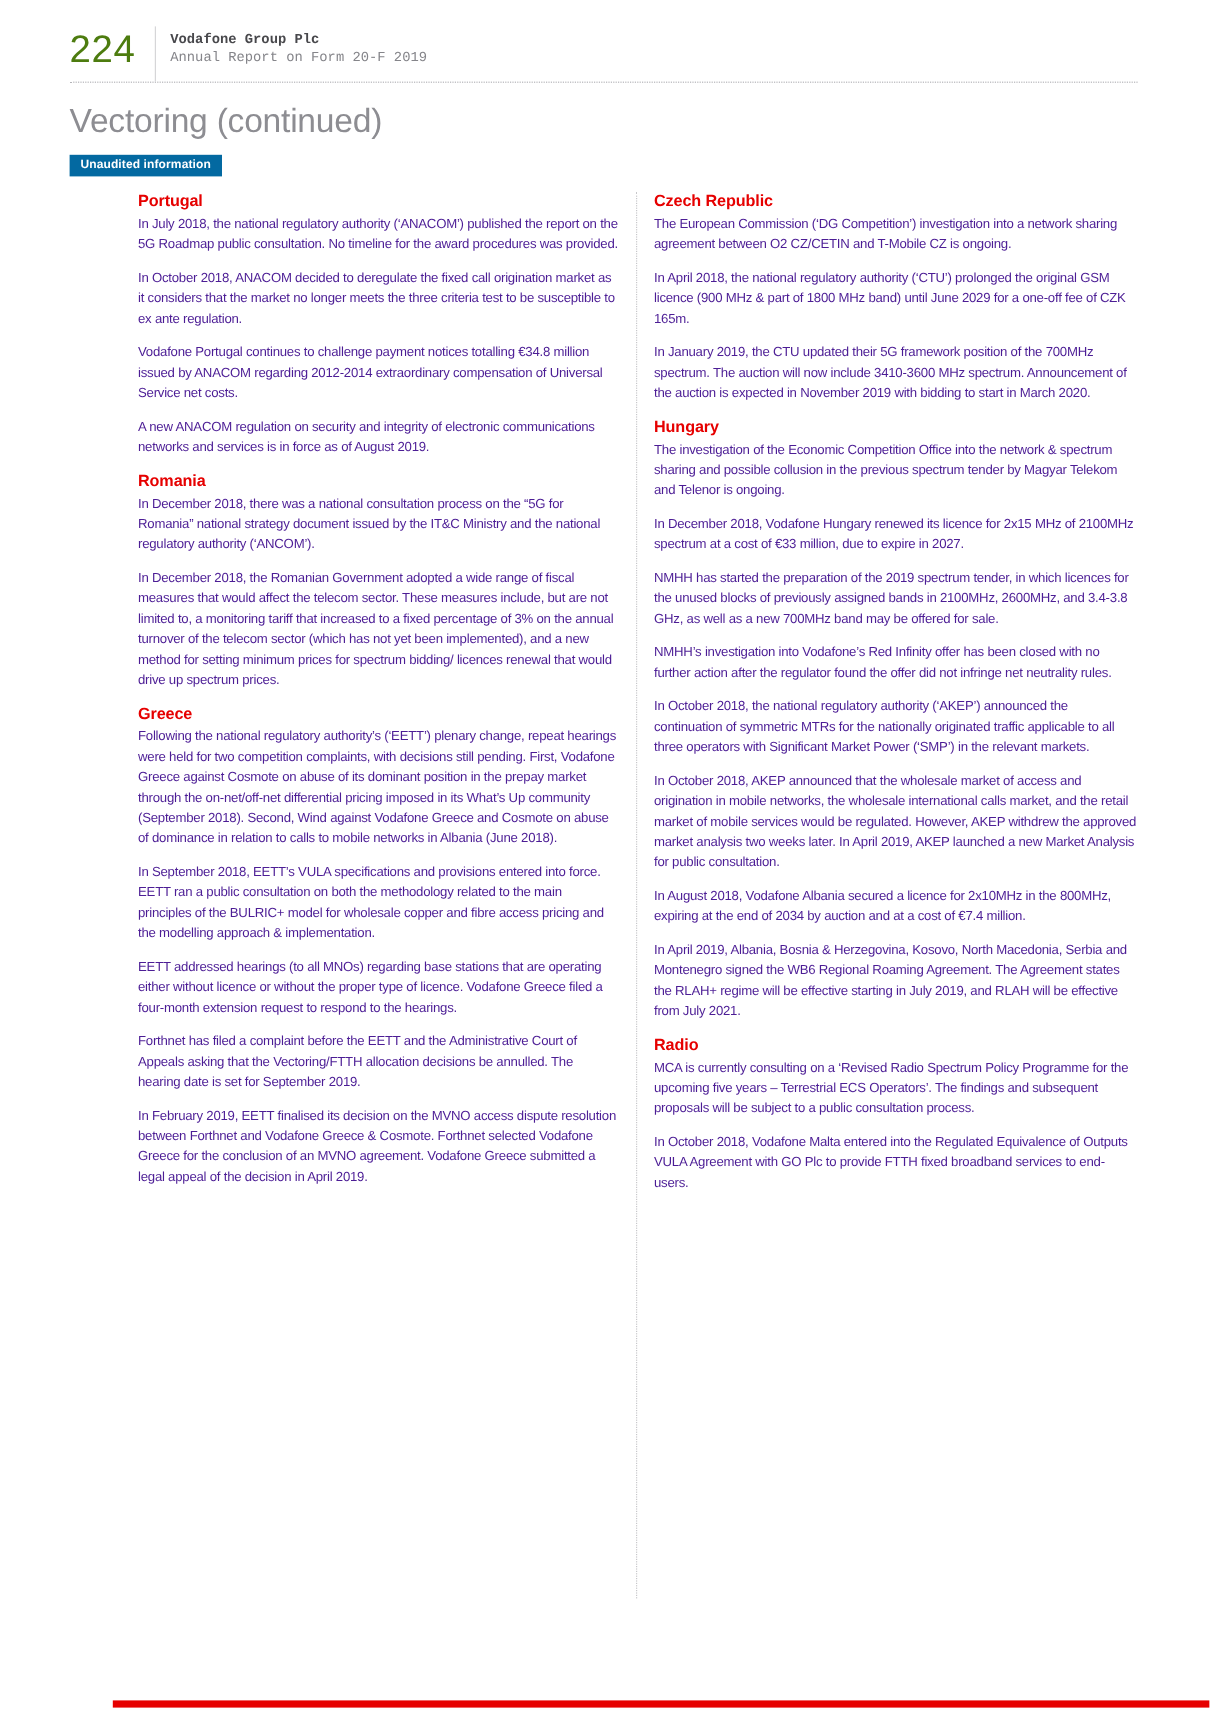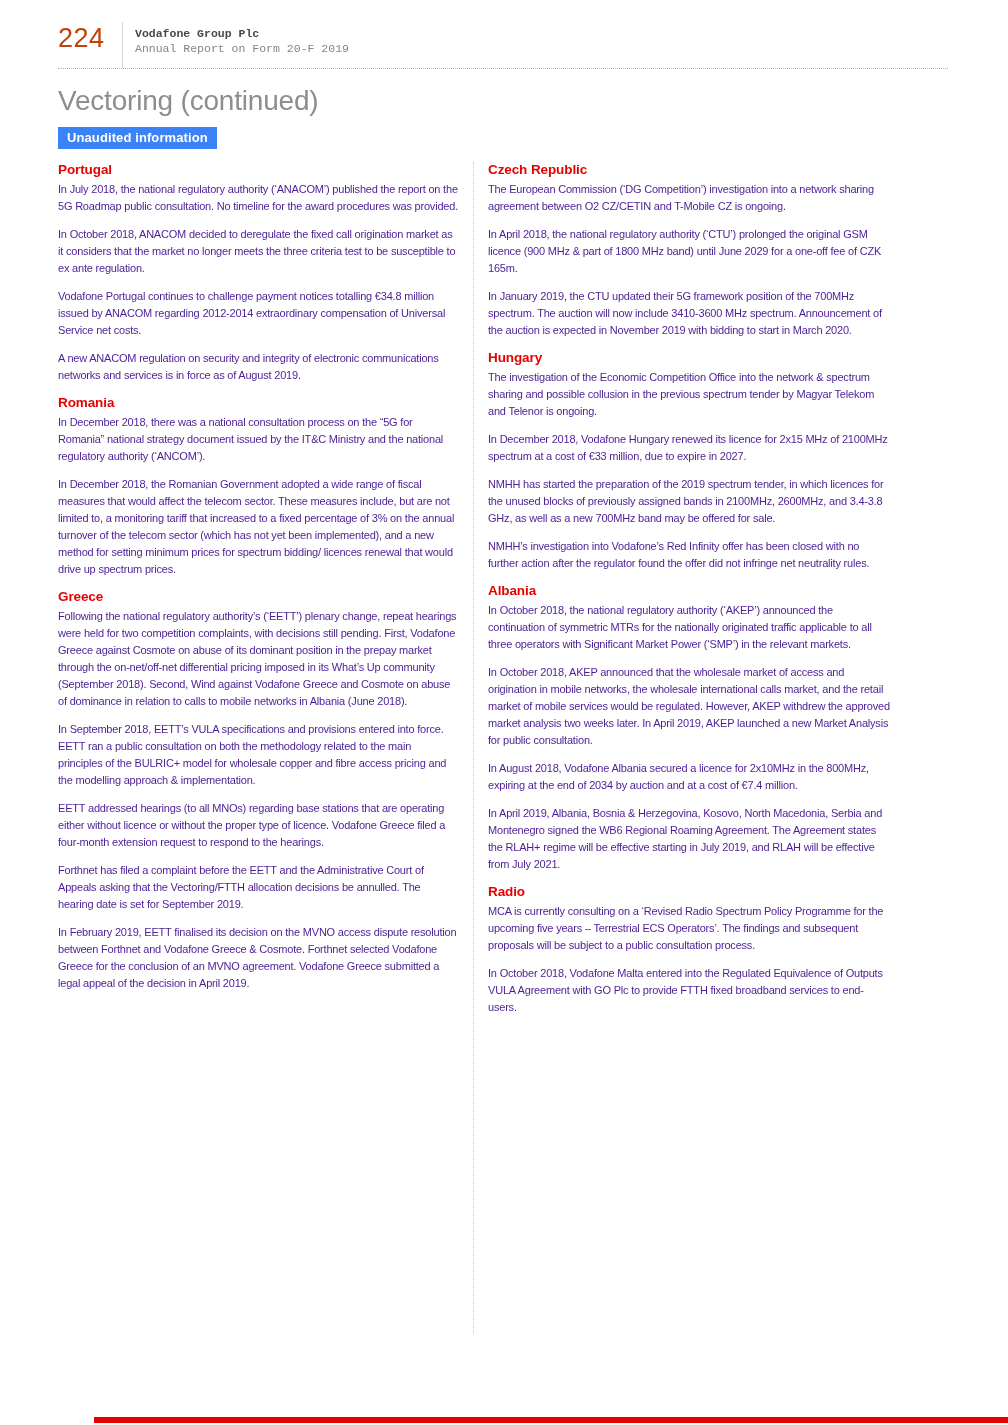--- a/index.html
+++ b/index.html
@@ -9,45 +9,45 @@
     position: relative;
     overflow: hidden;
     font-family: "Liberation Sans", sans-serif;
     -webkit-font-smoothing: antialiased;
   }
   .content { margin: 0 60px 0 58px; padding-top: 24px; }
 
   
   .hdr { display: flex; align-items: flex-start; height: 44px; }
   .pagenum {
-    font-size: 27px; color: #c2410c; font-weight: 400;
+    font-size: 32px; color: #4d7c0f; font-weight: 400;
     line-height: 1.1; letter-spacing: 0.5px; min-width: 48px;
   }
   .vsep { width: 1px; background: #d6d6d8; height: 46px; margin: -2px 12px 0 16px; }
   .brand { padding-top: 3px; font-family: Liberation Mono, monospace; }
   .brand-name { font-size: 11.5px; font-weight: bold; color: #48484c; line-height: 1.3; }
   .brand-sub  { font-size: 11.5px; color: #85858a; line-height: 1.3; }
   .hrule { border-top: 1px dotted #b4b4b8; height: 0; margin-top: 0; }
 
   
   h1.page-title {
     margin: 16px 0 10px 0;
     font-size: 28px; font-weight: 400; color: #8d8d92;
     letter-spacing: -0.2px;
   }
   .badge {
     display: inline-block;
-    background: #3b82f6; color: #ffffff;
-    font-size: 13px; font-weight: bold;
+    background: #0369a1; color: #ffffff;
+    font-size: 10px; font-weight: bold;
     padding: 3px 9px 4px 9px;
     letter-spacing: 0.1px;
   }
 
   
-  .columns { display: flex; margin-top: 13px; min-height: 1226px; align-items: stretch; }
+  .columns { display: flex; margin-top: 13px; min-height: 1226px; align-items: stretch; justify-content: flex-end; }
   .col { width: 400px; }
   .col-right { width: 403px; }
   .vdivider { width: 0; border-left: 1px dotted #c7c7ca; margin: 0 14px 54px 15px; }
 
   section { margin: 0 0 7px 0; }
   h2.country {
     margin: 0 0 4px 0;
     font-size: 13.5px; font-weight: bold; color: #e60000;
     letter-spacing: -0.1px;
   }
@@ -115,21 +115,20 @@
           <p class="body-para">In January 2019, the CTU updated their 5G framework position of the 700MHz spectrum. The auction will now include 3410-3600 MHz spectrum. Announcement of the auction is expected in November 2019 with bidding to start in March 2020.</p>
         </section>
         <section>
           <h2 class="country">Hungary</h2>
           <p class="body-para">The investigation of the Economic Competition Office into the network &amp; spectrum sharing and possible collusion in the previous spectrum tender by Magyar Telekom and Telenor is ongoing.</p>
           <p class="body-para">In December 2018, Vodafone Hungary renewed its licence for 2x15 MHz of 2100MHz spectrum at a cost of €33 million, due to expire in 2027.</p>
           <p class="body-para">NMHH has started the preparation of the 2019 spectrum tender, in which licences for the unused blocks of previously assigned bands in 2100MHz, 2600MHz, and 3.4-3.8 GHz, as well as a new 700MHz band may be offered for sale.</p>
           <p class="body-para">NMHH’s investigation into Vodafone’s Red Infinity offer has been closed with no further action after the regulator found the offer did not infringe net neutrality rules.</p>
         </section>
         <section>
-          <h2 class="country">Albania</h2>
           <p class="body-para">In October 2018, the national regulatory authority (‘AKEP’) announced the continuation of symmetric MTRs for the nationally originated traffic applicable to all three operators with Significant Market Power (‘SMP’) in the relevant markets.</p>
           <p class="body-para">In October 2018, AKEP announced that the wholesale market of access and origination in mobile networks, the wholesale international calls market, and the retail market of mobile services would be regulated. However, AKEP withdrew the approved market analysis two weeks later. In April 2019, AKEP launched a new Market Analysis for public consultation.</p>
           <p class="body-para">In August 2018, Vodafone Albania secured a licence for 2x10MHz in the 800MHz, expiring at the end of 2034 by auction and at a cost of €7.4 million.</p>
           <p class="body-para">In April 2019, Albania, Bosnia &amp; Herzegovina, Kosovo, North Macedonia, Serbia and Montenegro signed the WB6 Regional Roaming Agreement. The Agreement states the RLAH+ regime will be effective starting in July 2019, and RLAH will be effective from July 2021.</p>
         </section>
         <section>
           <h2 class="country">Radio</h2>
           <p class="body-para">MCA is currently consulting on a ‘Revised Radio Spectrum Policy Programme for the upcoming five years – Terrestrial ECS Operators’. The findings and subsequent proposals will be subject to a public consultation process.</p>
           <p class="body-para">In October 2018, Vodafone Malta entered into the Regulated Equivalence of Outputs VULA Agreement with GO Plc to provide FTTH fixed broadband services to end-users.</p>
         </section>

